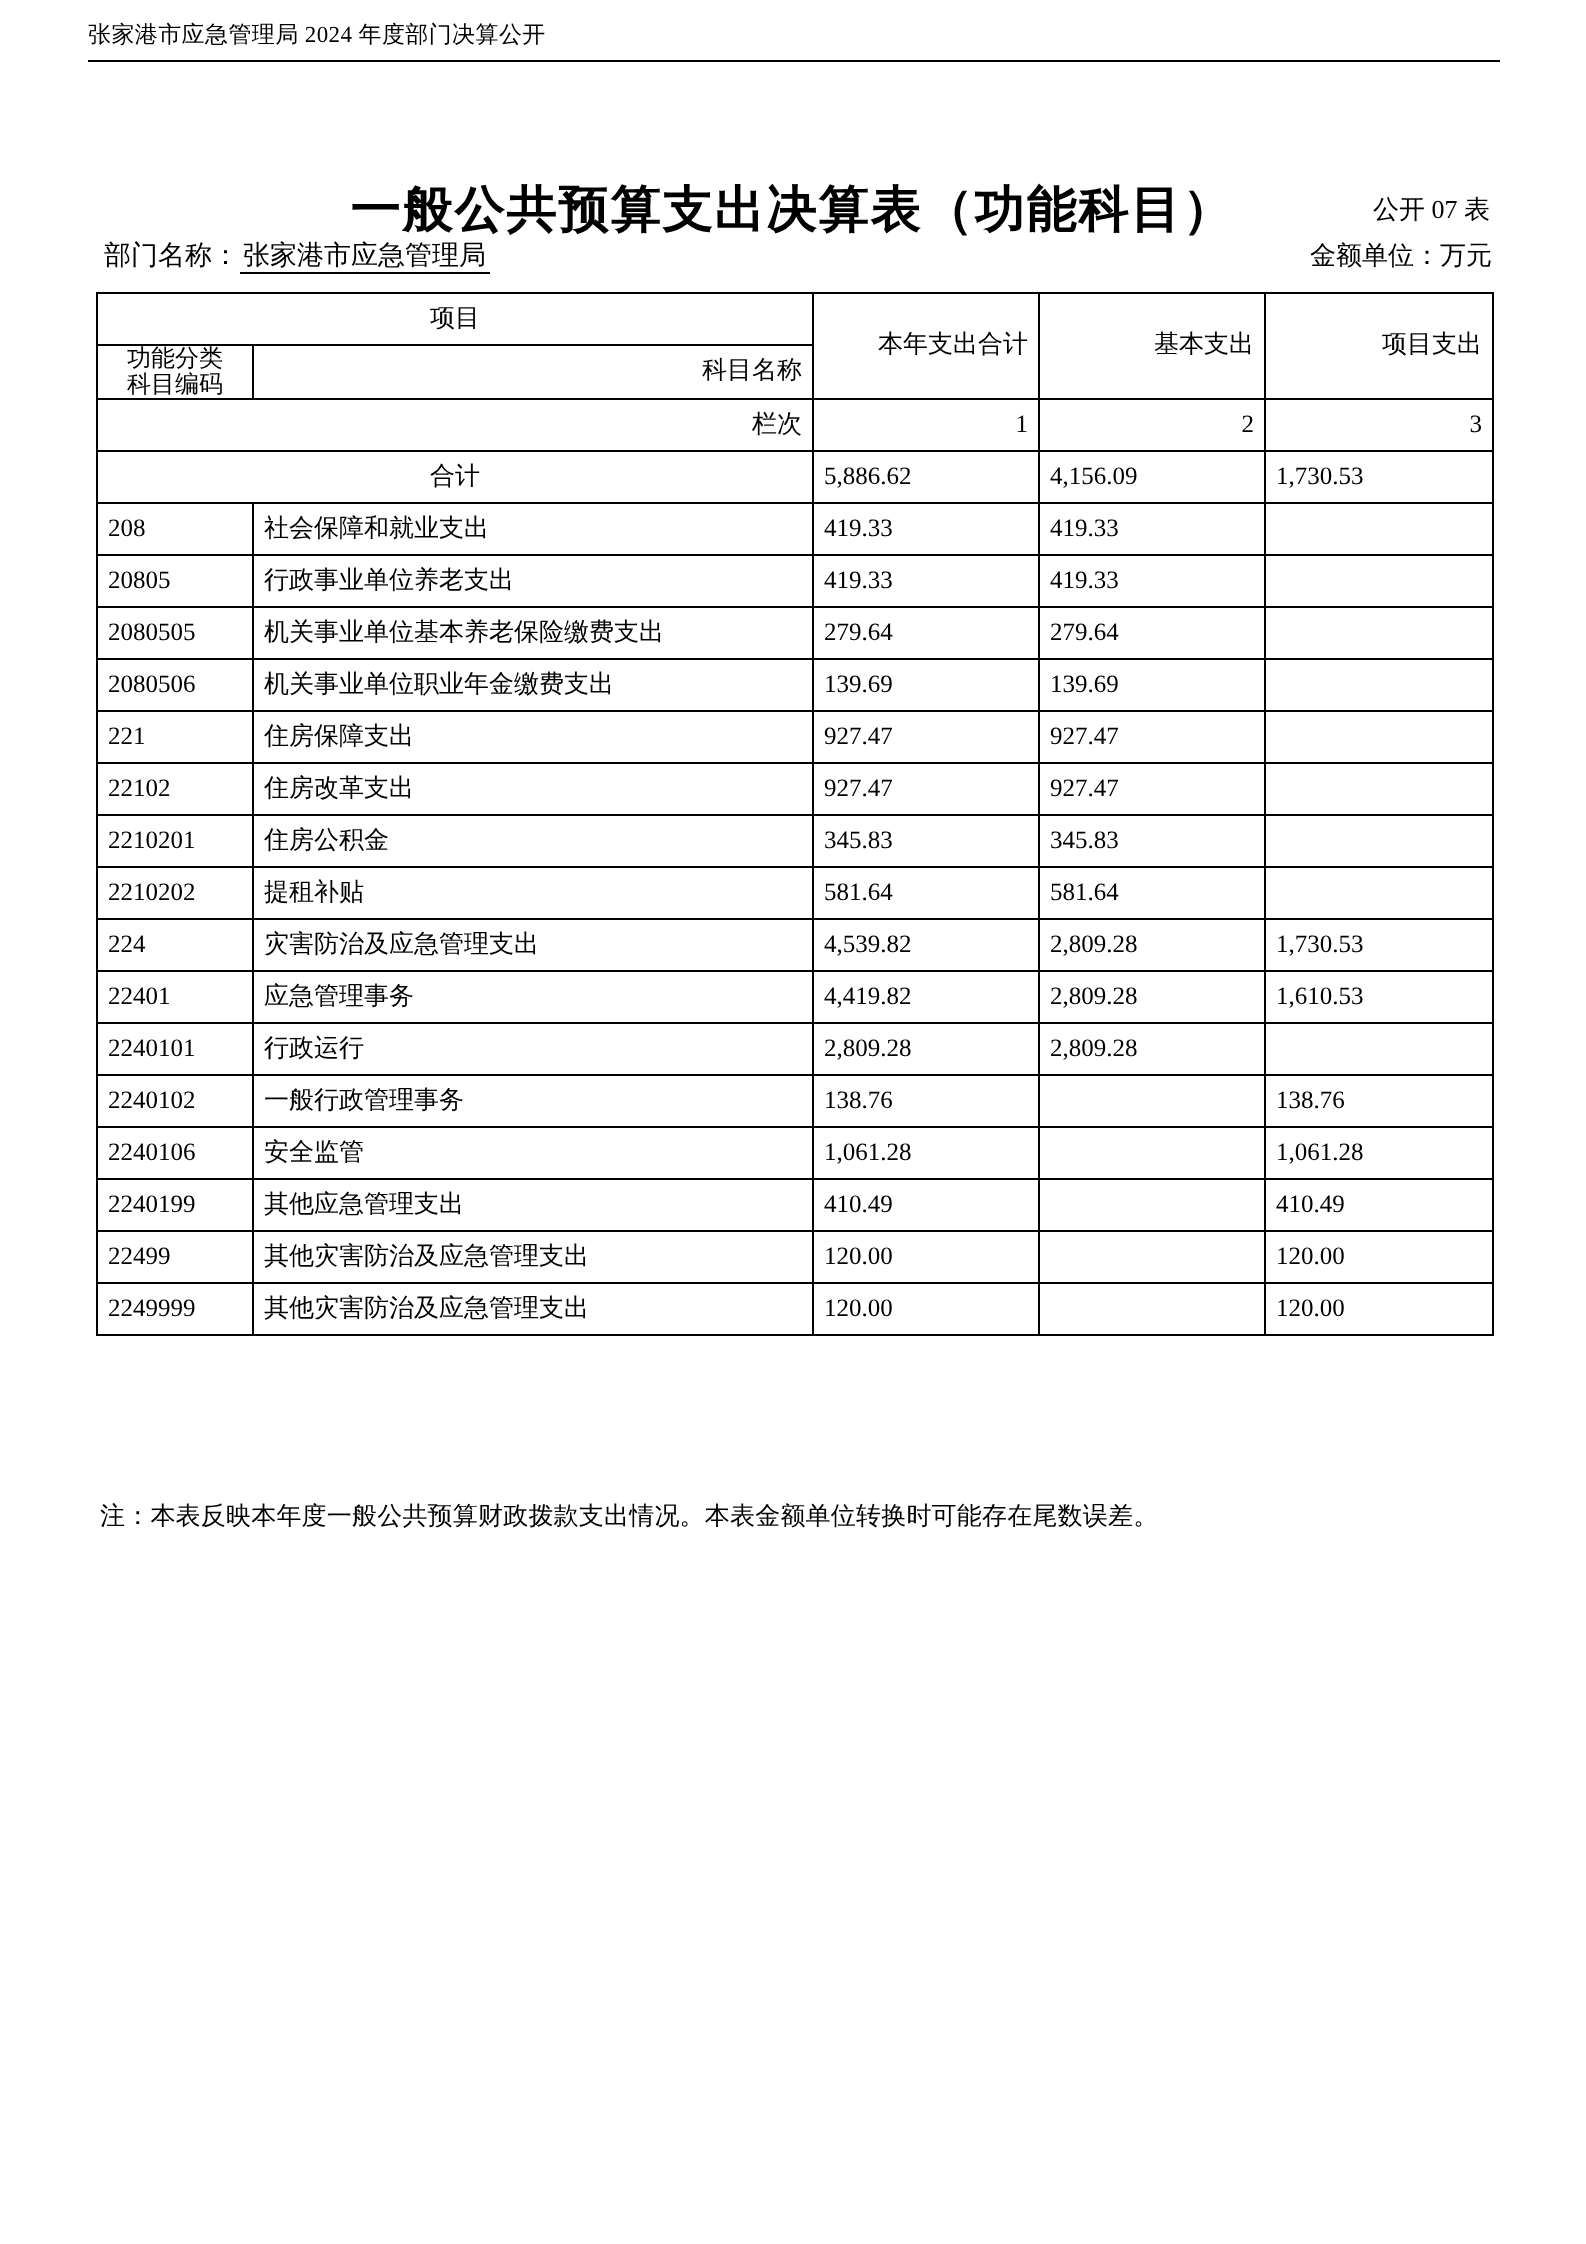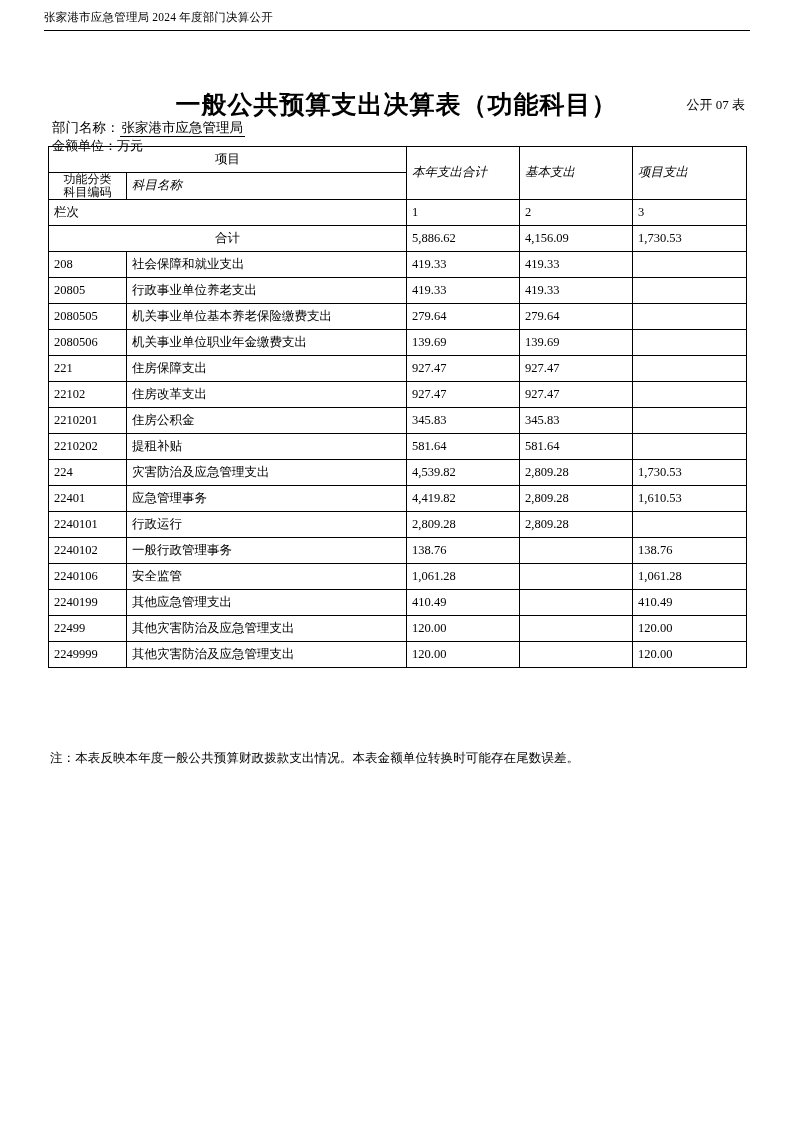--- a/index.html
+++ b/index.html
@@ -54,21 +54,20 @@
   }
   .dept-row {
     position: absolute;
     top: 119px;
     left: 52px;
     width: 694px;
     font-size: 13.5px;
     display: flex;
     justify-content: space-between;
     align-items: baseline;
-    flex-direction: column;
   }
   .dept-name-label {
     white-space: nowrap;
   }
   .dept-name-value {
     text-decoration: none;
     border-bottom: 0.9px solid #000;
     padding: 0 2px 1px 2px;
   }
   .unit {
@@ -94,24 +93,24 @@
     font-weight: normal;
     vertical-align: middle;
     line-height: 1.1;
   }
   .col-code { width: 78px; }
   .col-name { width: 280px; }
   .col-n1 { width: 113px; }
   .col-n2 { width: 113px; }
   .col-n3 { width: 114px; }
 
-  .ctr { text-align: left; }
+  .ctr { text-align: right; }
   .num { text-align: left; padding-right: 8px; }
   .hd-item { text-align: center; }
-  .hd-sub { text-align: left; font-size: 12.5px; font-style: italic; }
+  .hd-sub { text-align: right; font-size: 12.5px; }
   .hd-two-line {
     text-align: center;
     line-height: 1.25;
     font-size: 12px;
   }
   td.code-cell {
     text-align: left;
     padding-left: 5px;
     font-size: 12.5px;
     margin-top: 40px;

